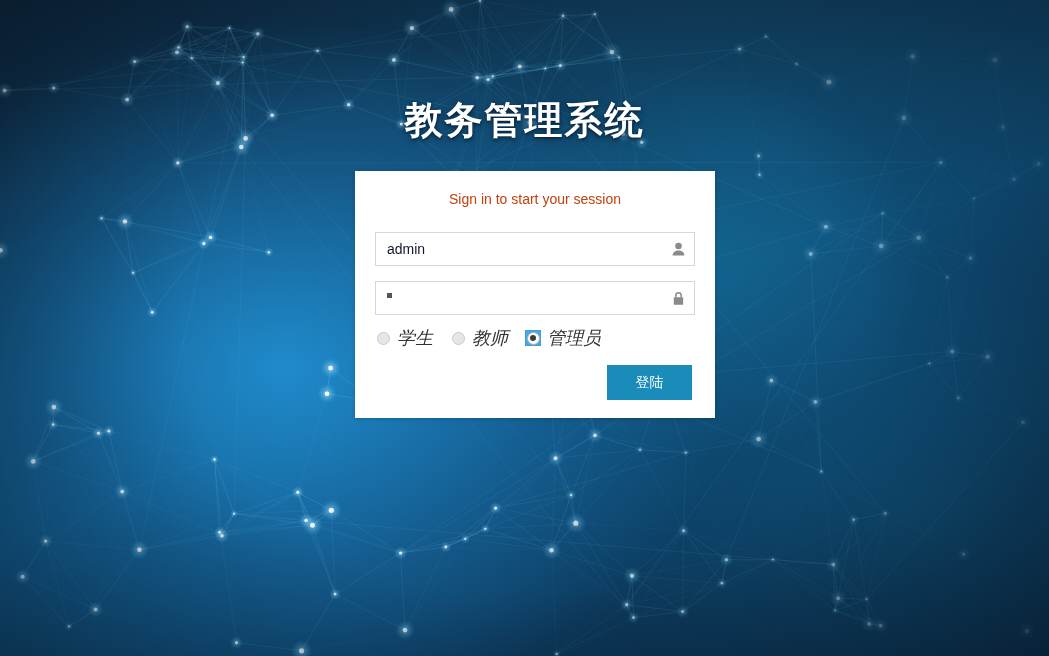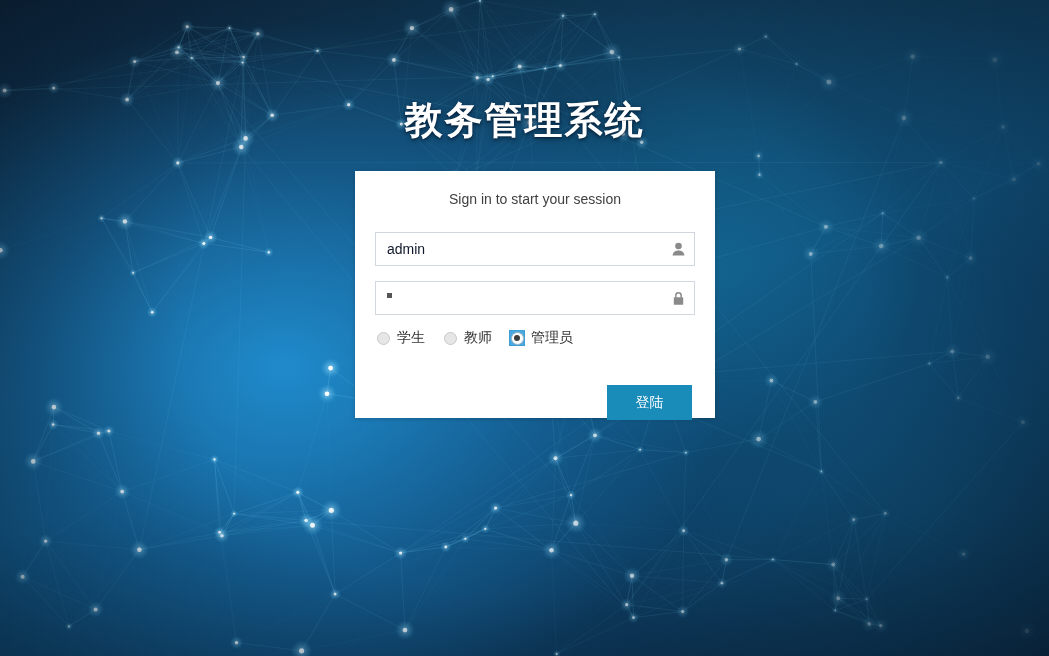--- a/index.html
+++ b/index.html
@@ -69,21 +69,21 @@
     background: #ffffff;
     box-shadow: 0 1px 4px rgba(0,0,0,0.18);
     box-sizing: border-box;
   }
   #card-msg {
     position: absolute;
     left: 0;
     top: 20px;
     width: 360px;
     text-align: center;
-    color: #404040;
+    color: #c2410c;
     font-size: 14px;
   }
 
   .field {
     position: absolute;
     left: 20px;
     width: 320px;
     height: 34px;
     border: 1px solid #d2d6de;
     background: #ffffff;
@@ -162,40 +162,40 @@
     left: 50%;
     top: 50%;
     transform: translate(-50%,-50%);
     width: 6px;
     height: 6px;
     border-radius: 50%;
     background: #3c3c3c;
   }
   .radio-label {
     margin-left: 6px;
-    font-size: 14px;
+    font-size: 18px;
     color: #333333;
     white-space: nowrap;
+    font-style: italic;
   }
 
   #login-button {
     position: absolute;
     left: 252px;
     top: 194px;
     width: 85px;
     height: 35px;
     background: #1a8cba;
     border: 1px solid #1a8cba;
     color: #ffffff;
     font-size: 14px;
     font-family: "Liberation Sans", sans-serif;
     cursor: pointer;
     padding: 0;
     box-sizing: border-box;
-    margin-top: 20px;
   }
 </style>
 </head>
 <body>
 
 <div id="bg-wrap">
   <div id="bg-base"></div>
   <svg id="bg-net" viewBox="0 0 1049 656" preserveAspectRatio="none">
     <defs>
       <radialGradient id="nodeGlow">

